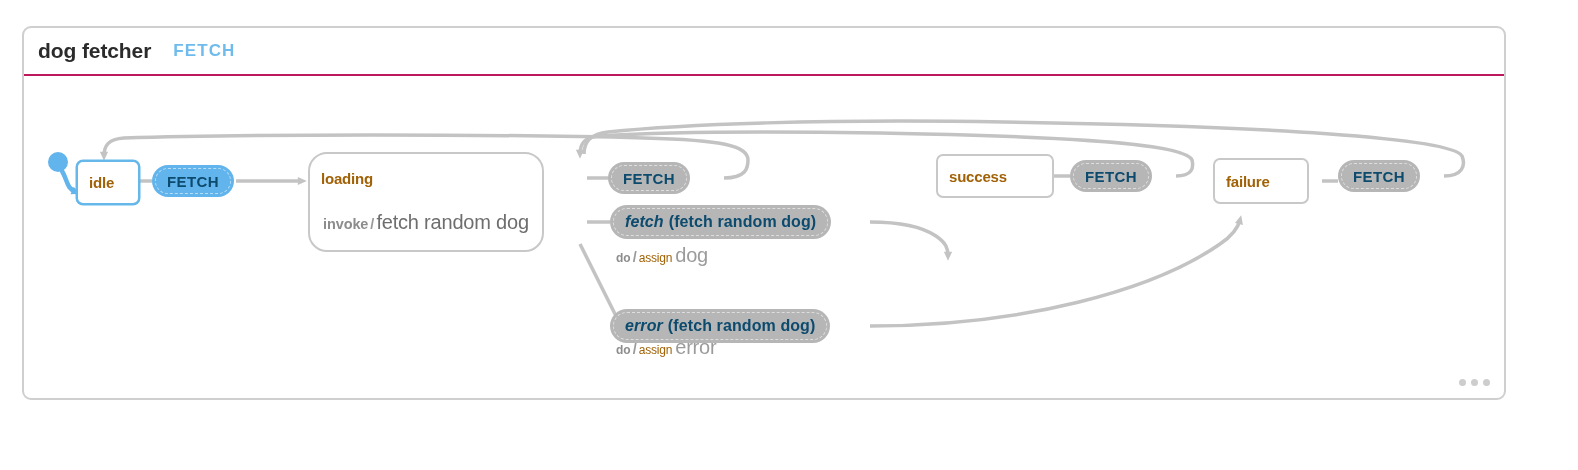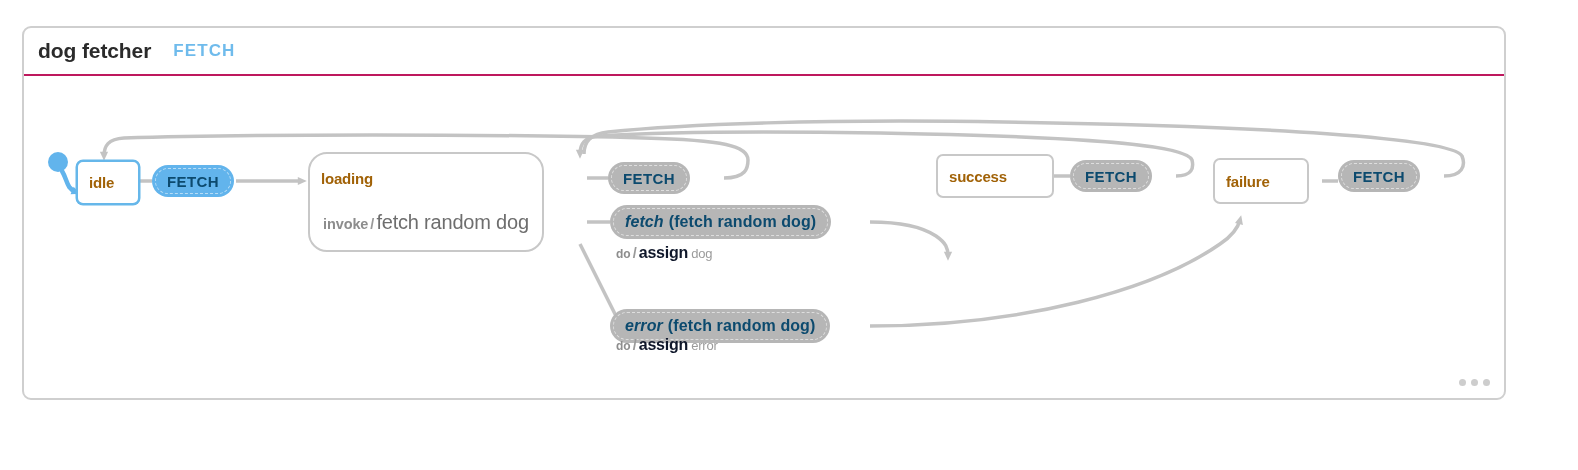--- a/index.html
+++ b/index.html
@@ -151,27 +151,27 @@
     font-weight:bold;
     color:#8d8d8d;
   }
   .act-slash{
     font-size:14.5px;
     font-weight:bold;
     color:#9a9a9a;
     margin:0 2px;
   }
   .act-verb{
-    font-size:16px;
-    font-weight:bold;
-    color:#0f172a;
+    font-size:12px;
+    font-weight:normal;
+    color:#a16207;
     letter-spacing:-0.2px;
   }
   .act-arg{
-    font-size:13px;
+    font-size:20px;
     color:#9b9b9b;
     letter-spacing:-0.2px;
     margin-left:3px;
   }
 
   
   .initial-dot{
     position:absolute;
     width:20px; height:20px;
     border-radius:50%;

